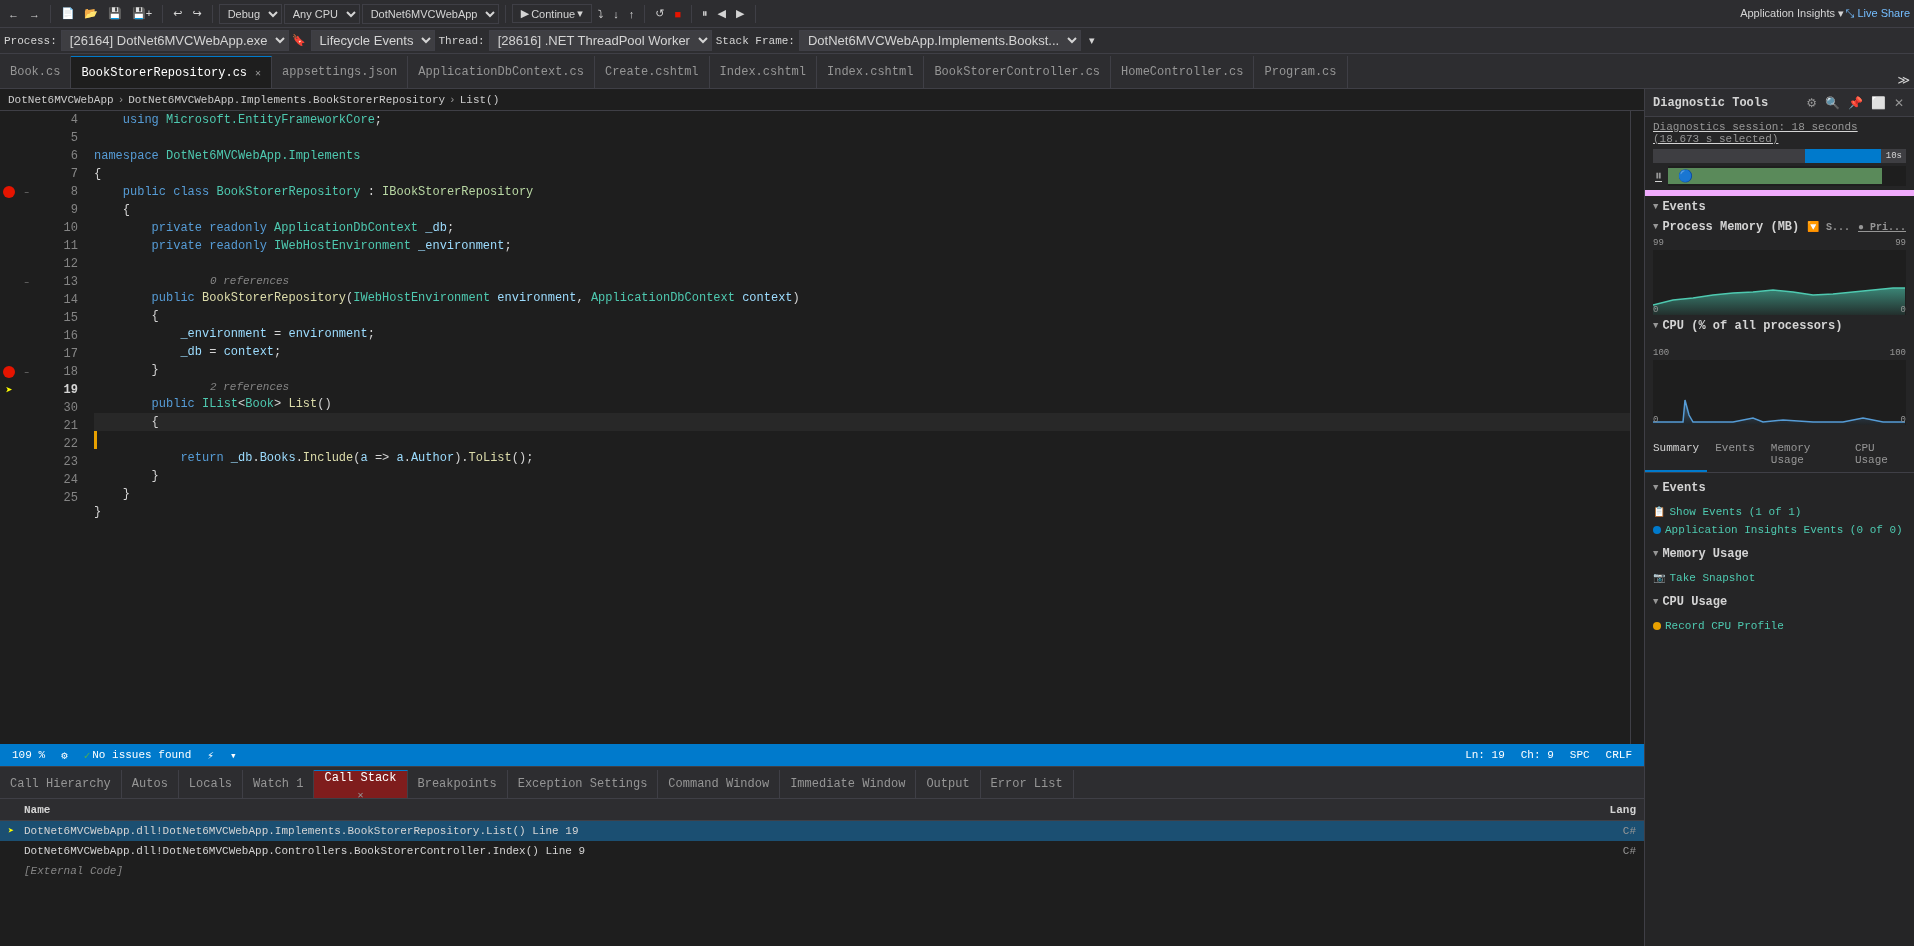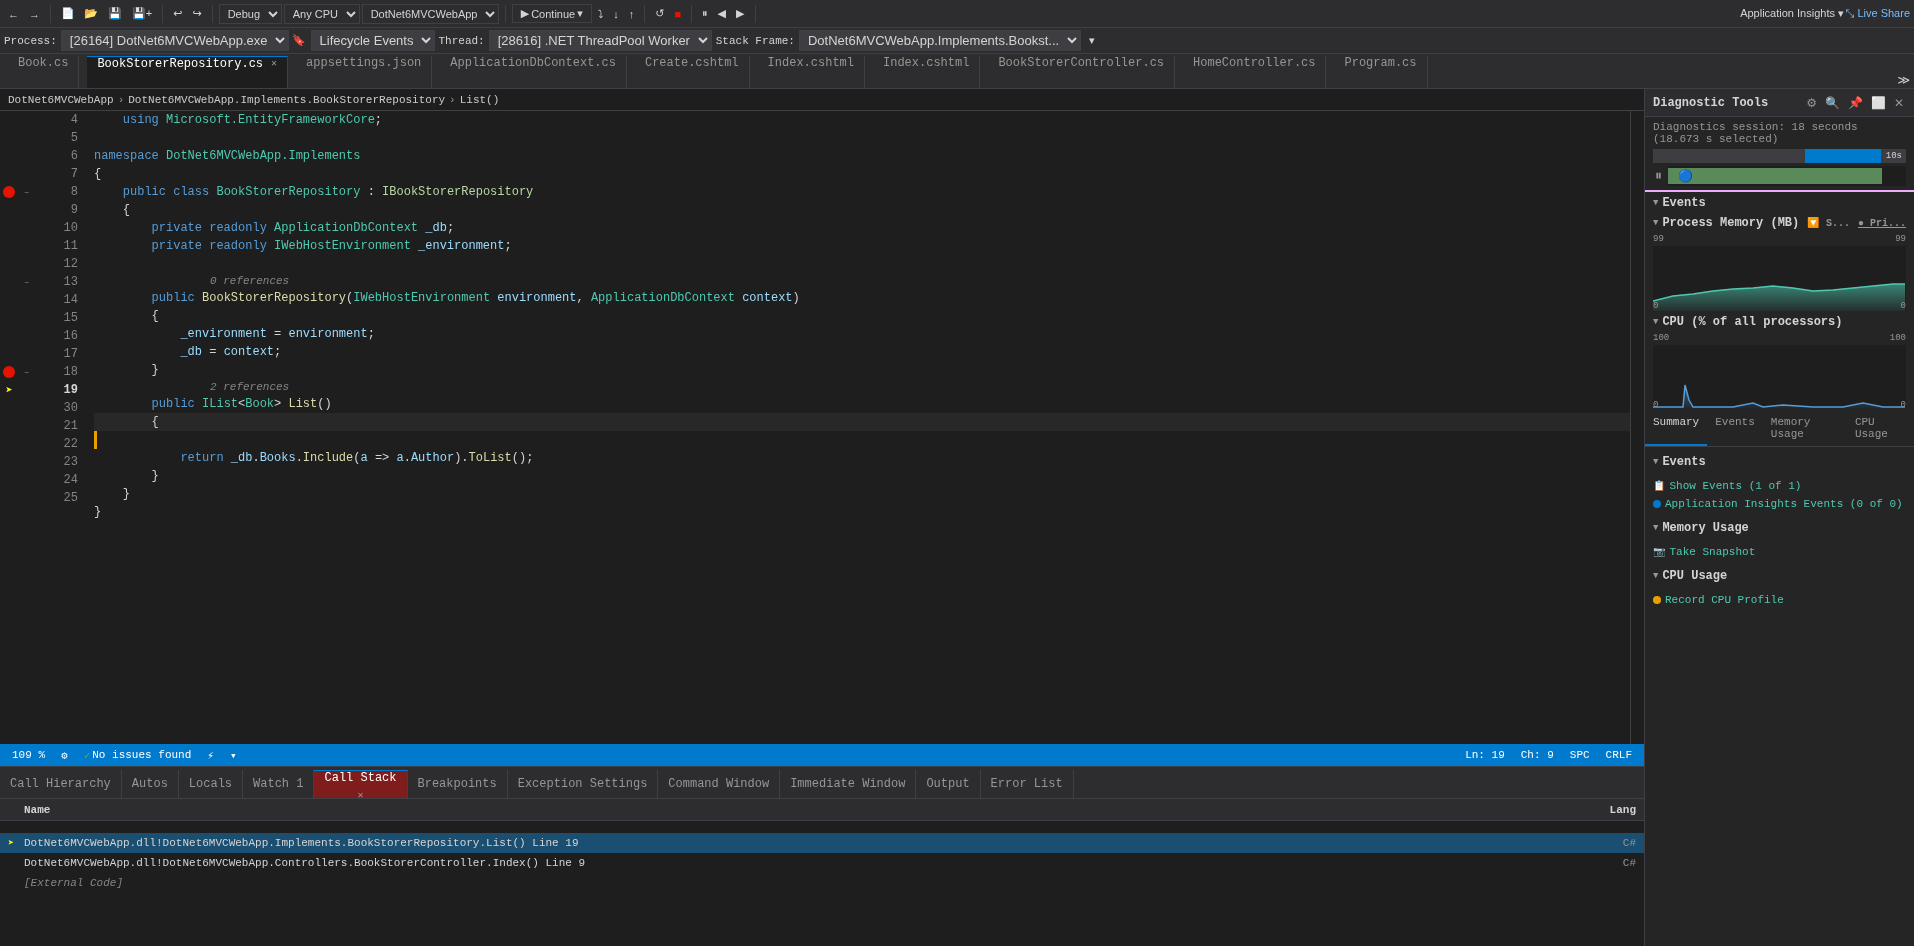--- a/index.html
+++ b/index.html
@@ -13,21 +13,21 @@
     .continue-btn { background: #2d2d30; border: 1px solid #3f3f46; color: #d4d4d4; font-size: 11px; padding: 2px 8px; cursor: pointer; display: flex; align-items: center; gap: 2px; }
     .app-insights-btn { background: none; border: none; color: #d4d4d4; font-size: 11px; cursor: pointer; margin-left: auto; }
     .live-share-btn { background: none; border: none; color: #75beff; font-size: 11px; cursor: pointer; }
 
     
     .process-bar { height: 26px; background: #2d2d30; display: flex; align-items: center; padding: 0 4px; gap: 4px; border-bottom: 1px solid #3f3f46; flex-shrink: 0; font-size: 11px; color: #d4d4d4; }
     .process-dropdown { background: #3e3e42; border: 1px solid #3f3f46; color: #d4d4d4; font-size: 13px; padding: 1px 4px; cursor: pointer; }
 
     
     .tab-bar { height: 35px; background: #2d2d30; display: flex; align-items: flex-end; padding: 0; border-bottom: 1px solid #3f3f46; flex-shrink: 0; overflow: hidden; }
-    .tab { height: 32px; padding: 0 10px; display: flex; gap: 4px; cursor: pointer; border-right: 1px solid #3f3f46; font-size: 12px; color: #969696; white-space: nowrap; flex-shrink: 0; margin-left: 8px; }
+    .tab { height: 32px; padding: 0 10px; display: flex; align-items: center; gap: 4px; cursor: pointer; border-right: 1px solid #3f3f46; font-size: 12px; color: #969696; white-space: nowrap; flex-shrink: 0; }
     .tab.active { background: #1e1e1e; color: #ffffff; border-top: 1px solid #007acc; }
     .tab-close { font-size: 10px; color: #969696; cursor: pointer; margin-left: 4px; }
     .tab-overflow { margin-left: auto; display: flex; align-items: center; padding: 0 4px; }
 
     
     .main-area { display: flex; flex: 1; overflow: hidden; }
 
     
     .editor-container { flex: 1; display: flex; flex-direction: column; overflow: hidden; }
 
@@ -65,21 +65,21 @@
     .margin-line { height: 18px; display: flex; align-items: center; justify-content: center; }
     .collapse-icon { color: #858585; font-size: 8px; cursor: pointer; }
 
     
     .right-panel { width: 270px; background: #252526; border-left: 1px solid #3f3f46; display: flex; flex-direction: column; flex-shrink: 0; }
     .right-panel-header { height: 28px; background: #2d2d30; display: flex; align-items: center; padding: 0 8px; border-bottom: 1px solid #3f3f46; font-size: 12px; font-weight: bold; color: #d4d4d4; }
     .right-panel-header .panel-title { flex: 1; }
     .panel-icons { display: flex; gap: 4px; }
     .panel-icon-btn { background: none; border: none; color: #969696; cursor: pointer; font-size: 12px; padding: 2px; }
 
-    .diag-section { padding: 4px 8px; border-bottom: 2px solid #f0abfc; }
+    .diag-section { padding: 4px 8px; border-bottom: 6px solid #f0abfc; text-decoration: underline; }
     .diag-label { font-size: 11px; color: #969696; margin-bottom: 2px; }
 
     .section-header { display: flex; align-items: center; gap: 4px; padding: 4px 8px; cursor: pointer; font-size: 12px; font-weight: bold; color: #d4d4d4; }
     .section-arrow { font-size: 9px; color: #969696; }
     .section-body { padding: 4px 8px; }
 
     .diag-tabs { display: flex; border-bottom: 1px solid #3f3f46; }
     .diag-tab { padding: 4px 8px; font-size: 11px; color: #969696; cursor: pointer; border-bottom: 2px solid transparent; }
     .diag-tab.active { color: #d4d4d4; border-bottom: 2px solid #007acc; }
 
@@ -93,21 +93,21 @@
     .status-item { display: flex; align-items: center; gap: 2px; cursor: pointer; padding: 0 4px; }
     .status-right { margin-left: auto; display: flex; gap: 8px; align-items: center; }
 
     
     .bottom-panel { height: 180px; background: #1e1e1e; border-top: 1px solid #3f3f46; display: flex; flex-direction: column; flex-shrink: 0; }
     .bottom-tabs { height: 32px; background: #2d2d30; display: flex; align-items: flex-end; border-bottom: 1px solid #3f3f46; overflow: hidden; }
     .bottom-tab { height: 28px; padding: 0 10px; display: flex; align-items: center; gap: 4px; cursor: pointer; font-size: 12px; color: #969696; border-right: 1px solid #3f3f46; white-space: nowrap; }
     .bottom-tab.active { background: #7f1d1d; color: #ffffff; border-top: 1px solid #007acc; flex-direction: column; }
     .bottom-tab-close { font-size: 10px; color: #969696; cursor: pointer; }
 
-    .bottom-content { flex: 1; overflow: hidden; display: flex; flex-direction: column; gap: 12px; }
+    .bottom-content { flex: 1; overflow: hidden; display: flex; flex-direction: column; }
     .call-stack-header { display: flex; height: 22px; align-items: center; background: #2d2d30; border-bottom: 1px solid #3f3f46; padding: 0 8px; font-size: 11px; color: #d4d4d4; }
     .call-stack-col { font-weight: bold; }
     .call-stack-rows { flex: 1; overflow: hidden; }
     .call-stack-row { display: flex; align-items: center; height: 20px; padding: 0 8px; font-size: 11px; color: #d4d4d4; }
     .call-stack-row.active { background: #1b4f72; }
     .cs-icon { width: 16px; flex-shrink: 0; }
     .cs-name { flex: 1; color: #d4d4d4; }
     .cs-lang { width: 40px; text-align: right; color: #969696; }
     .external-code { color: #858585; font-style: italic; }
   </style>
@@ -558,21 +558,21 @@
         <polygon points="0,55 20,50 40,48 60,45 80,43 100,42 120,40 140,42 160,45 180,44 200,42 220,40 240,38 252,38 252,65 0,65" fill="url(#memGrad)"></polygon>
       </svg>
       <span style="position:absolute;left:0;bottom:0;font-size:9px;color:#969696;">0</span>
       <span style="position:absolute;right:0;bottom:0;font-size:9px;color:#969696;">0</span>
     </div>
 
     <div class="section-header" style="padding-top:2px;padding-bottom:2px;">
       <span class="section-arrow">▼</span>
       <span>CPU (% of all processors)</span>
     </div>
-    <div style="position:relative;margin:2px 8px;">
+    <div style="position:relative;margin:13px 8px;">
       <span style="position:absolute;left:0;top:0;font-size:9px;color:#969696;">100</span>
       <span style="position:absolute;right:0;top:0;font-size:9px;color:#969696;">100</span>
       <svg width="100%" height="65" style="display:block;margin-top:12px;">
         <rect x="0" y="0" width="100%" height="65" fill="#1e1e1e"></rect>
         <defs>
           <linearGradient id="cpuGrad" x1="0" y1="0" x2="0" y2="1">
             <stop offset="0%" stop-color="#569cd6" stop-opacity="0.5"></stop>
             <stop offset="100%" stop-color="#569cd6" stop-opacity="0.05"></stop>
           </linearGradient>
         </defs>

